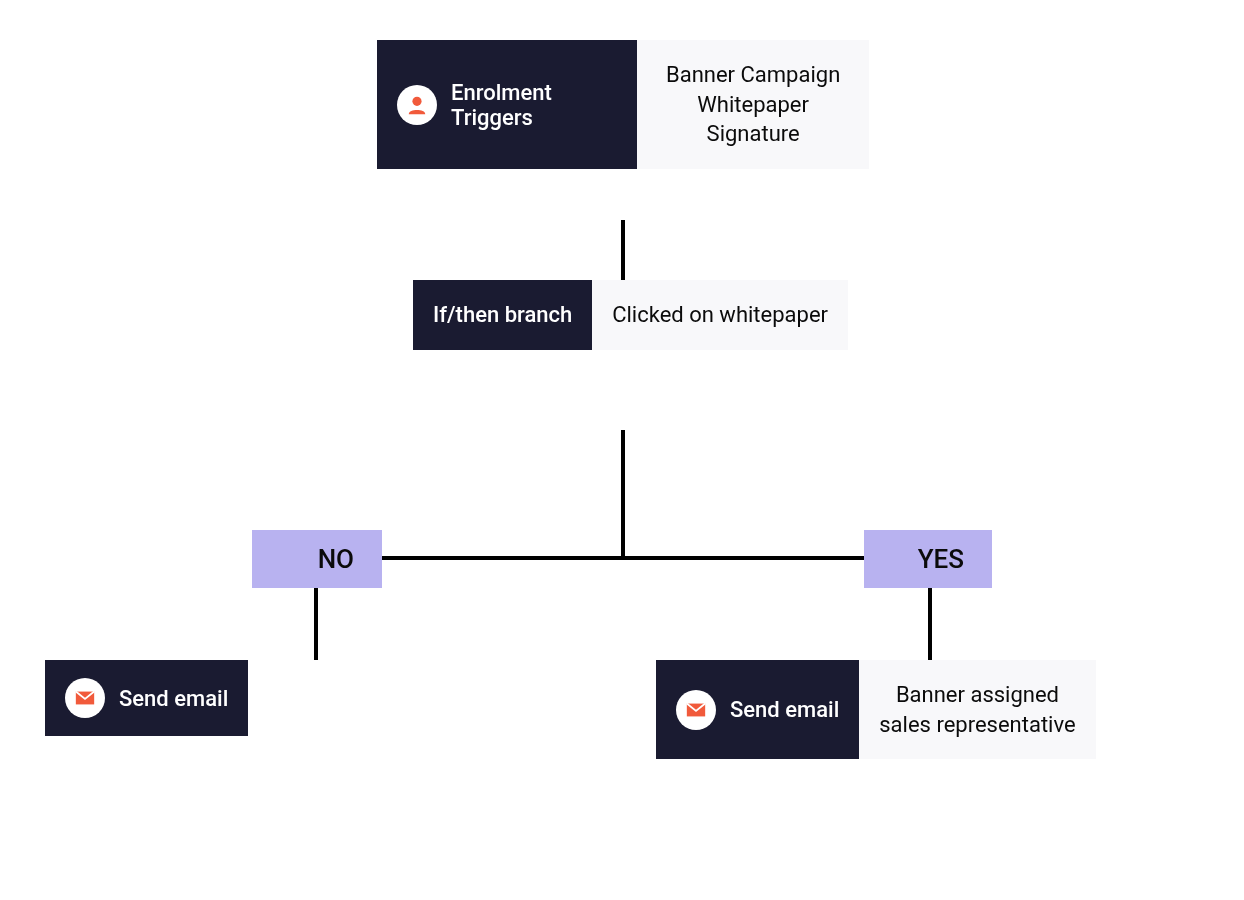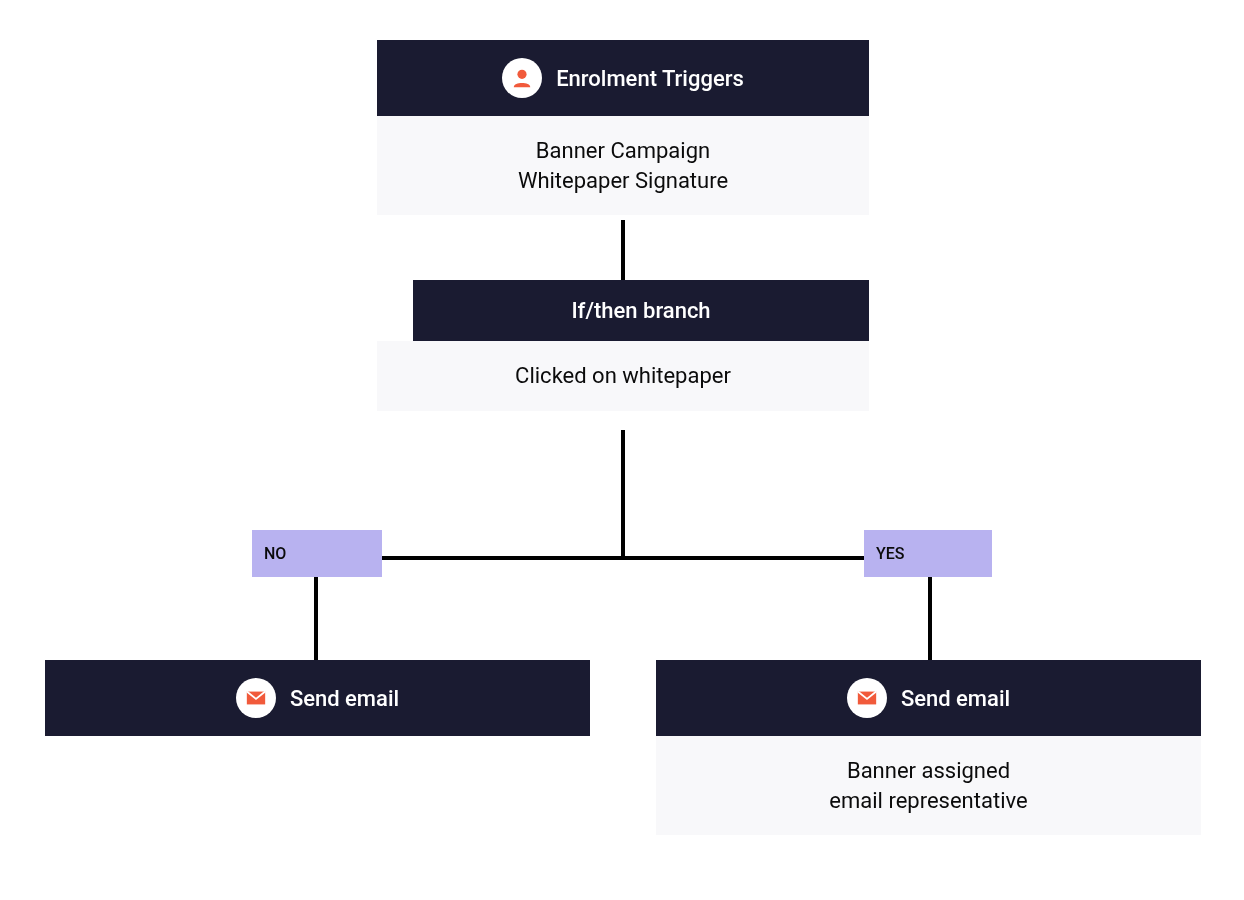--- a/index.html
+++ b/index.html
@@ -6,21 +6,21 @@
   body {
     font-family: -apple-system, BlinkMacSystemFont, "Segoe UI", Roboto, Helvetica, Arial, sans-serif;
     background: #ffffff;
     width: 1244px;
     height: 900px;
     position: relative;
   }
   .node {
     position: absolute;
     display: flex;
-    flex-direction: column;
+    flex-direction: row;
     box-shadow: none;
   }
   .node-header {
     background: #1a1b31;
     color: #ffffff;
     display: flex;
     align-items: center;
     justify-content: center;
     gap: 14px;
     padding: 18px 20px;
@@ -42,24 +42,24 @@
     background: #ffffff;
     display: flex;
     align-items: center;
     justify-content: center;
     flex-shrink: 0;
   }
   .pill {
     position: absolute;
     background: #b8b2f0;
     color: #0b0b0b;
-    font-size: 16px;
+    font-size: 26px;
     font-weight: 500;
-    padding: 14px 12px;
-    text-align: left;
+    padding: 14px 28px;
+    text-align: right;
   }
   .metric {
     color: #8b84e8;
     font-size: 20px;
     margin-top: 4px;
   }
   .connector {
     position: absolute;
     background: #000000;
   }
@@ -128,15 +128,15 @@
     <span class="icon-circle">
       <svg class="icon" width="22" height="22" viewBox="0 0 24 24">
         <rect x="2" y="5" width="20" height="14" fill="#f15a3b"></rect>
         <path d="M2 5 L12 13 L22 5" fill="none" stroke="#ffffff" stroke-width="2"></path>
       </svg>
     </span>
     <span>Send email</span>
   </div>
   <div class="node-body">
     <div>Banner assigned</div>
-    <div>email representative</div>
+    <div>sales representative</div>
   </div>
 </div>
 
 </body></html>

